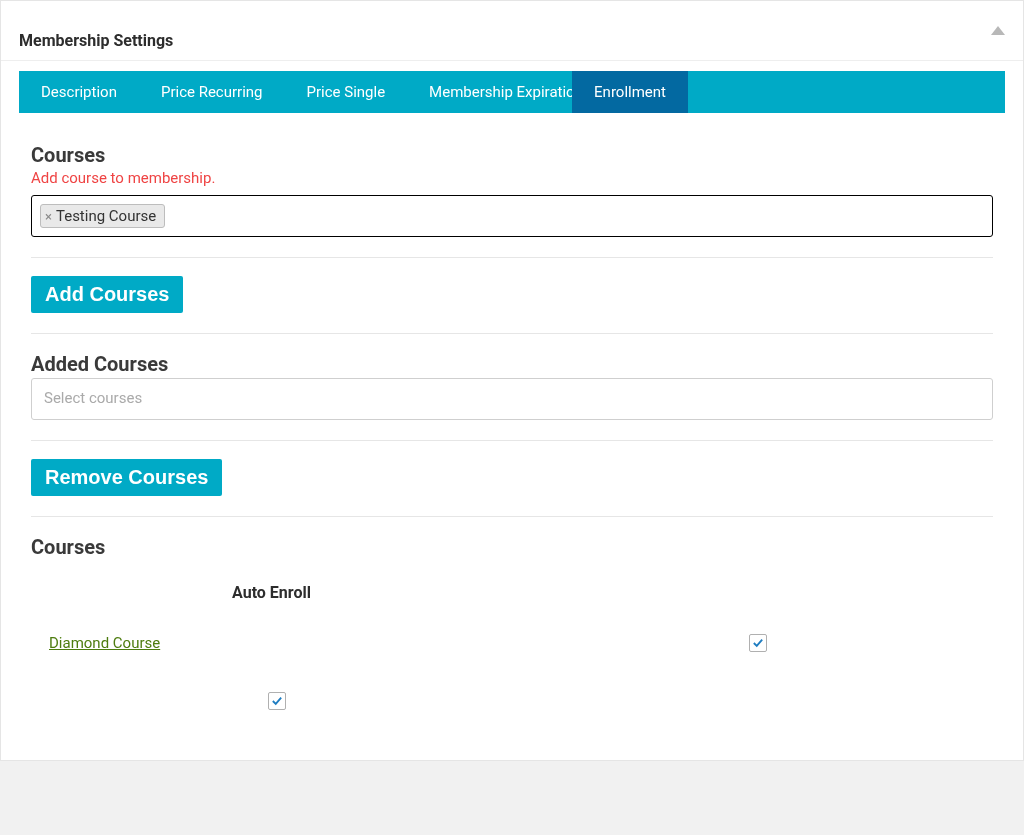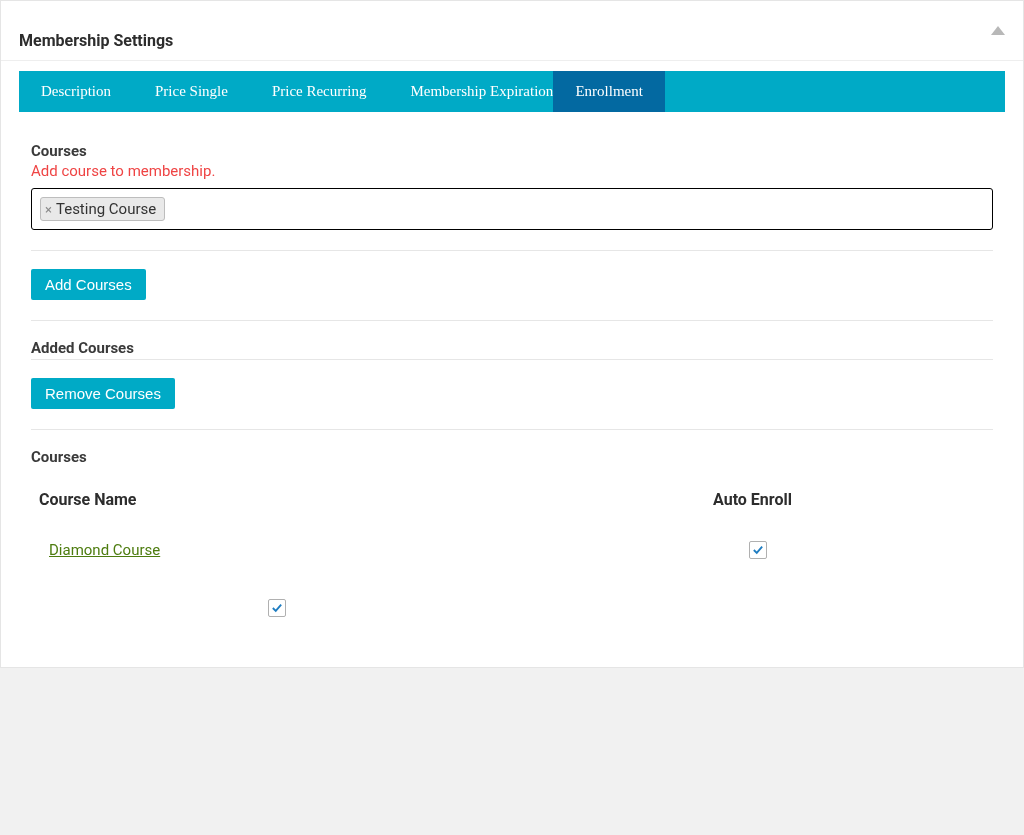--- a/index.html
+++ b/index.html
@@ -36,21 +36,20 @@
   .collapse-caret {
     width: 0;
     height: 0;
     border-left: 7px solid transparent;
     border-right: 7px solid transparent;
     border-bottom: 9px solid #b8b8b8;
     cursor: pointer;
   }
   .tabs-wrap {
     padding: 10px 18px 0 18px;
-    font-family: Liberation Serif, serif;
   }
   .tabs {
     display: flex;
     background: #00aac6;
     width: 100%;
   }
   .tab {
     color: #fff;
     font-size: 15px;
     padding: 12px 22px;
@@ -66,21 +65,21 @@
     background: #0369a1;
   }
   .tab-spacer {
     flex: 1;
     background: #00aac6;
   }
   .content {
     padding: 30px 30px 30px 30px;
   }
   .section-heading {
-    font-size: 15px;
+    font-size: 20px;
     font-weight: 700;
     color: #3a3a3a;
     margin-bottom: 2px;
   }
   .section-subtext {
     font-size: 15px;
     color: #ef4444;
     margin-bottom: 8px;
   }
   .tag-input {
@@ -113,26 +112,27 @@
   }
   .divider {
     height: 1px;
     background: #e6e6e6;
     margin: 0 0 18px 0;
   }
   .btn {
     background: #00aac6;
     color: #fff;
     border: none;
-    font-size: 15px;
+    font-size: 20px;
     padding: 7px 14px;
     border-radius: 2px;
     cursor: pointer;
     margin-bottom: 20px;
     display: inline-block;
+    font-weight: bold;
   }
   .select-input {
     border: 1px solid #cfcfcf;
     border-radius: 3px;
     padding: 10px 12px;
     min-height: 42px;
     margin-bottom: 20px;
     cursor: pointer;
   }
   .select-placeholder {
@@ -191,22 +191,22 @@
 
 <div class="panel">
   <div class="panel-header">
     <div class="panel-title">Membership Settings</div>
     <div class="collapse-caret"></div>
   </div>
 
   <div class="tabs-wrap">
     <div class="tabs">
       <div class="tab">Description</div>
+      <div class="tab">Price Recurring</div>
       <div class="tab">Price Single</div>
-      <div class="tab">Price Recurring</div>
       <div class="tab expiration">Membership Expiration</div>
       <div class="tab active">Enrollment</div>
       <div class="tab-spacer"></div>
     </div>
   </div>
 
   <div class="content">
 
     <div class="section-heading">Courses</div>
     <div class="section-subtext">Add course to membership.</div>
@@ -217,32 +217,34 @@
       </span>
     </div>
 
     <div class="divider"></div>
 
     <button class="btn">Add Courses</button>
 
     <div class="divider"></div>
 
     <div class="section-heading">Added Courses</div>
+    <div class="select-input">
+      <span class="select-placeholder">Select courses</span>
+    </div>
 
     <div class="divider"></div>
 
     <button class="btn">Remove Courses</button>
 
     <div class="divider"></div>
 
     <div class="section-heading">Courses</div>
 
     <div class="table">
       <div class="table-head">
-        <div class="th col-name">Course Name</div>
         <div class="th col-enroll">Auto Enroll</div>
       </div>
 
       <div class="table-row">
         <div class="td col-name">
           <a class="course-link">Diamond Course</a>
         </div>
         <div class="td col-enroll">
           <span class="checkbox-wrap">
             <svg class="checkmark" viewBox="0 0 14 12">

